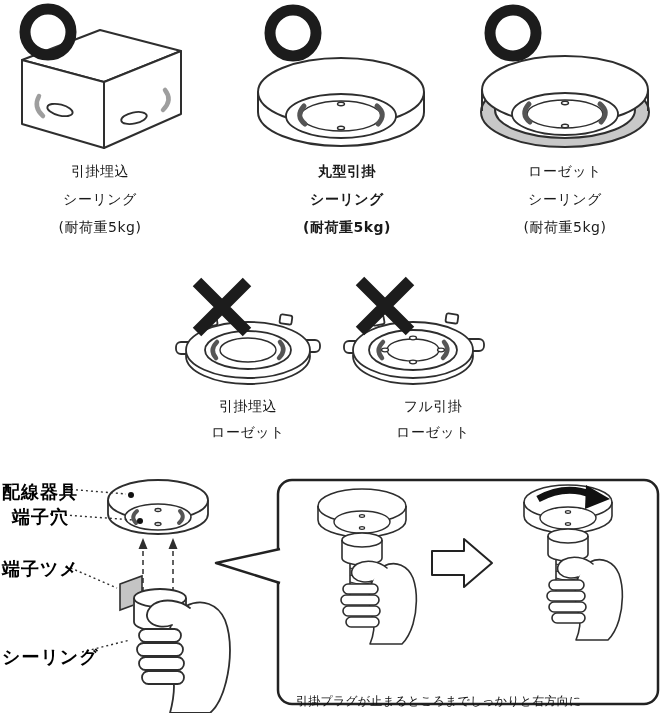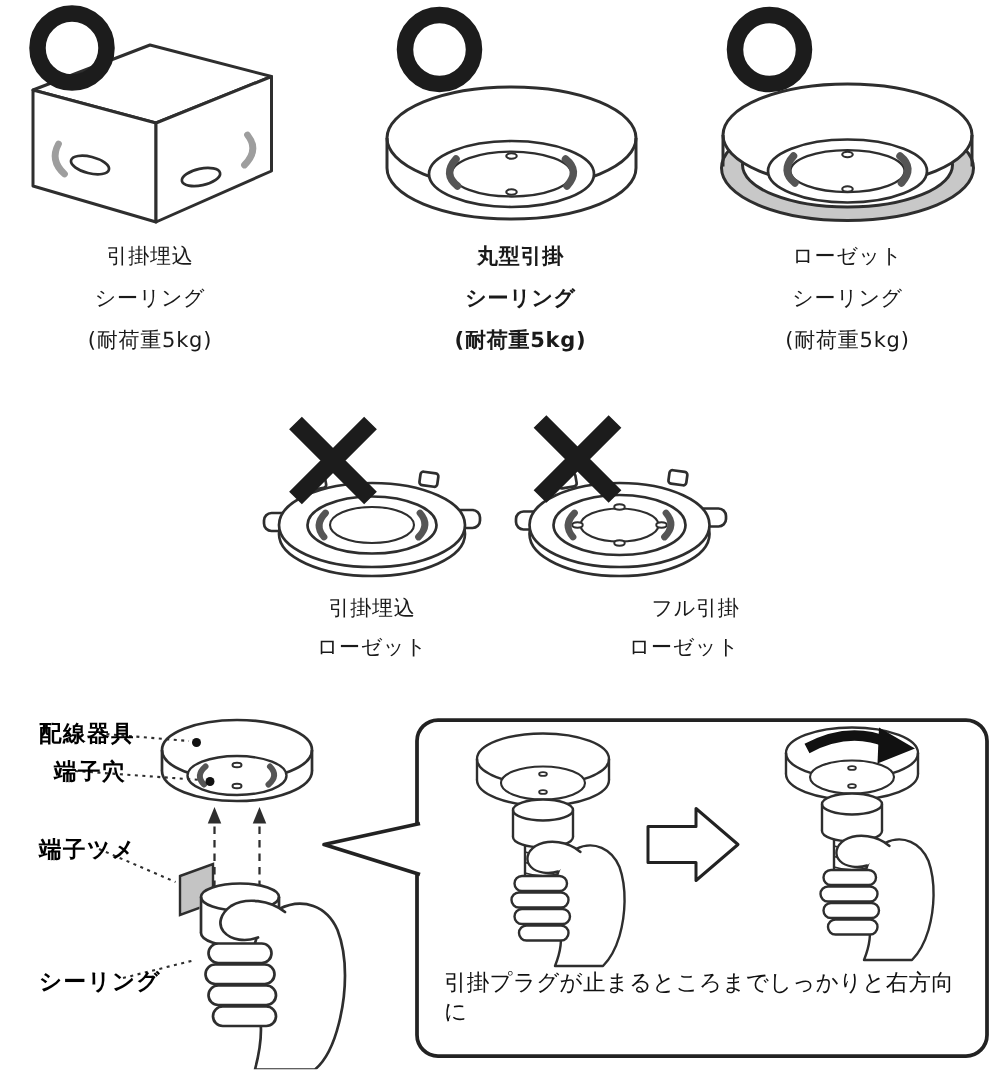--- a/index.html
+++ b/index.html
@@ -2,22 +2,22 @@
 <html><head>
 <meta charset="utf-8">
 <style>
   * { margin:0; padding:0; box-sizing:border-box; }
   html,body { background:#ffffff; }
   body { font-family:"DejaVu Sans", sans-serif; }
   .page { position:relative; width:665px; height:713px; background:#fff; overflow:hidden; }
   .art { position:absolute; left:0; top:0; }
   .cap { position:absolute; text-align:center; font-size:14px; line-height:28px; color:#1a1a1a; letter-spacing:0.5px; }
   .cap-ng { line-height:26px; }
-  .part-label { position:absolute; font-size:15px; font-weight:bold; color:#000; letter-spacing:1px; white-space:nowrap;margin-left:24px; }
-  .bubble-text { position:absolute; font-size:15px; line-height:19px; color:#111; letter-spacing:0.2px; }
+  .part-label { position:absolute; font-size:18px; font-weight:bold; color:#000; letter-spacing:1px; white-space:nowrap; }
+  .bubble-text { position:absolute; font-size:12px; line-height:19px; color:#111; letter-spacing:0.2px;margin-top:46px; }
 </style>
 </head>
 <body>
 
 <div class="page">
 
   <svg class="art" width="665" height="713" viewBox="0 0 665 713">
     <defs>
       <g id="mini-unit" stroke="#2e2e2e" stroke-width="1.6" fill="#fff">
         <ellipse cx="362" cy="520" rx="44" ry="17"></ellipse>
@@ -237,21 +237,21 @@
   <div class="cap" style="left:485px; top:157px; width:160px;">
     <div>ローゼット</div>
     <div>シーリング</div>
     <div>(耐荷重5kg)</div>
   </div>
 
   <div class="cap cap-ng" style="left:168px; top:393px; width:160px;">
     <div>引掛埋込</div>
     <div>ローゼット</div>
   </div>
-  <div class="cap cap-ng" style="left:333px; top:393px; width:160px;text-align:right;">
+  <div class="cap cap-ng" style="left:353px; top:393px; width:160px;">
     <div>フル引掛</div>
     <div>ローゼット</div>
   </div>
 
   <div class="part-label" style="left:2px; top:480px;">配線器具</div>
   <div class="part-label" style="left:12px; top:505px;">端子穴</div>
   <div class="part-label" style="left:2px; top:557px;font-family:Liberation Mono, monospace;">端子ツメ</div>
   <div class="part-label" style="left:2px; top:645px;">シーリング</div>
 
   <div class="bubble-text" style="left:296px; top:646px; width:352px;">

